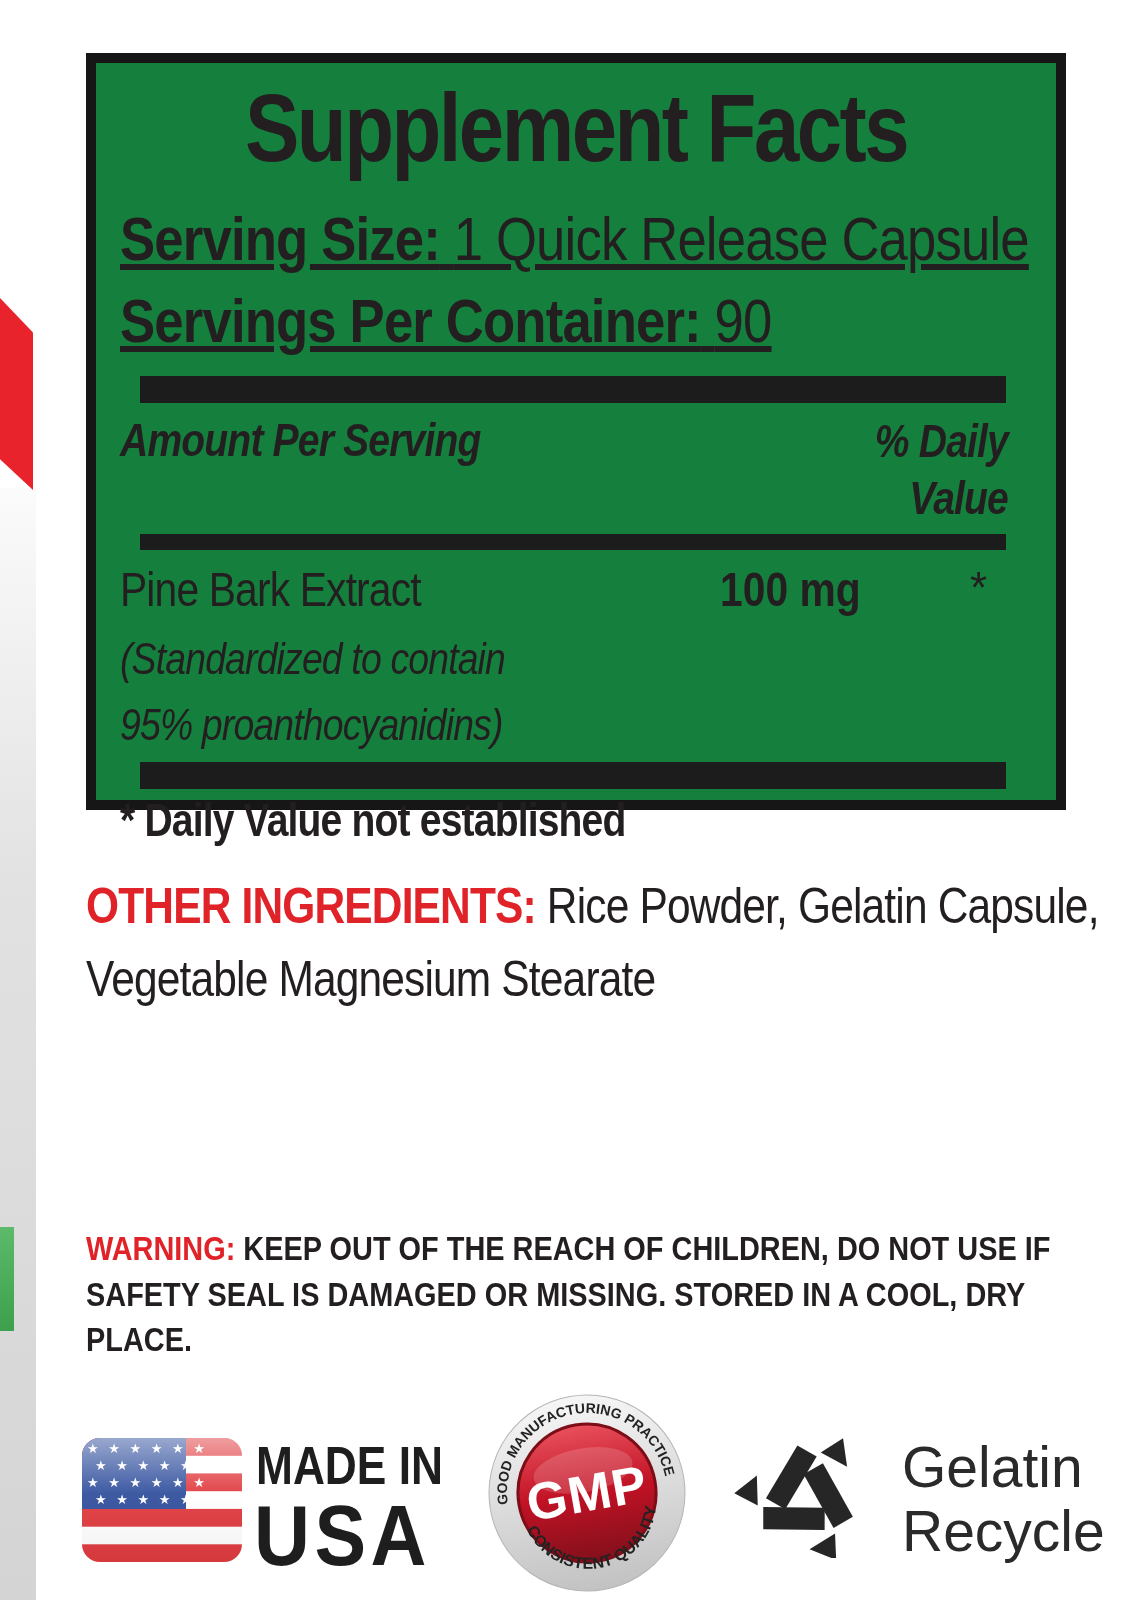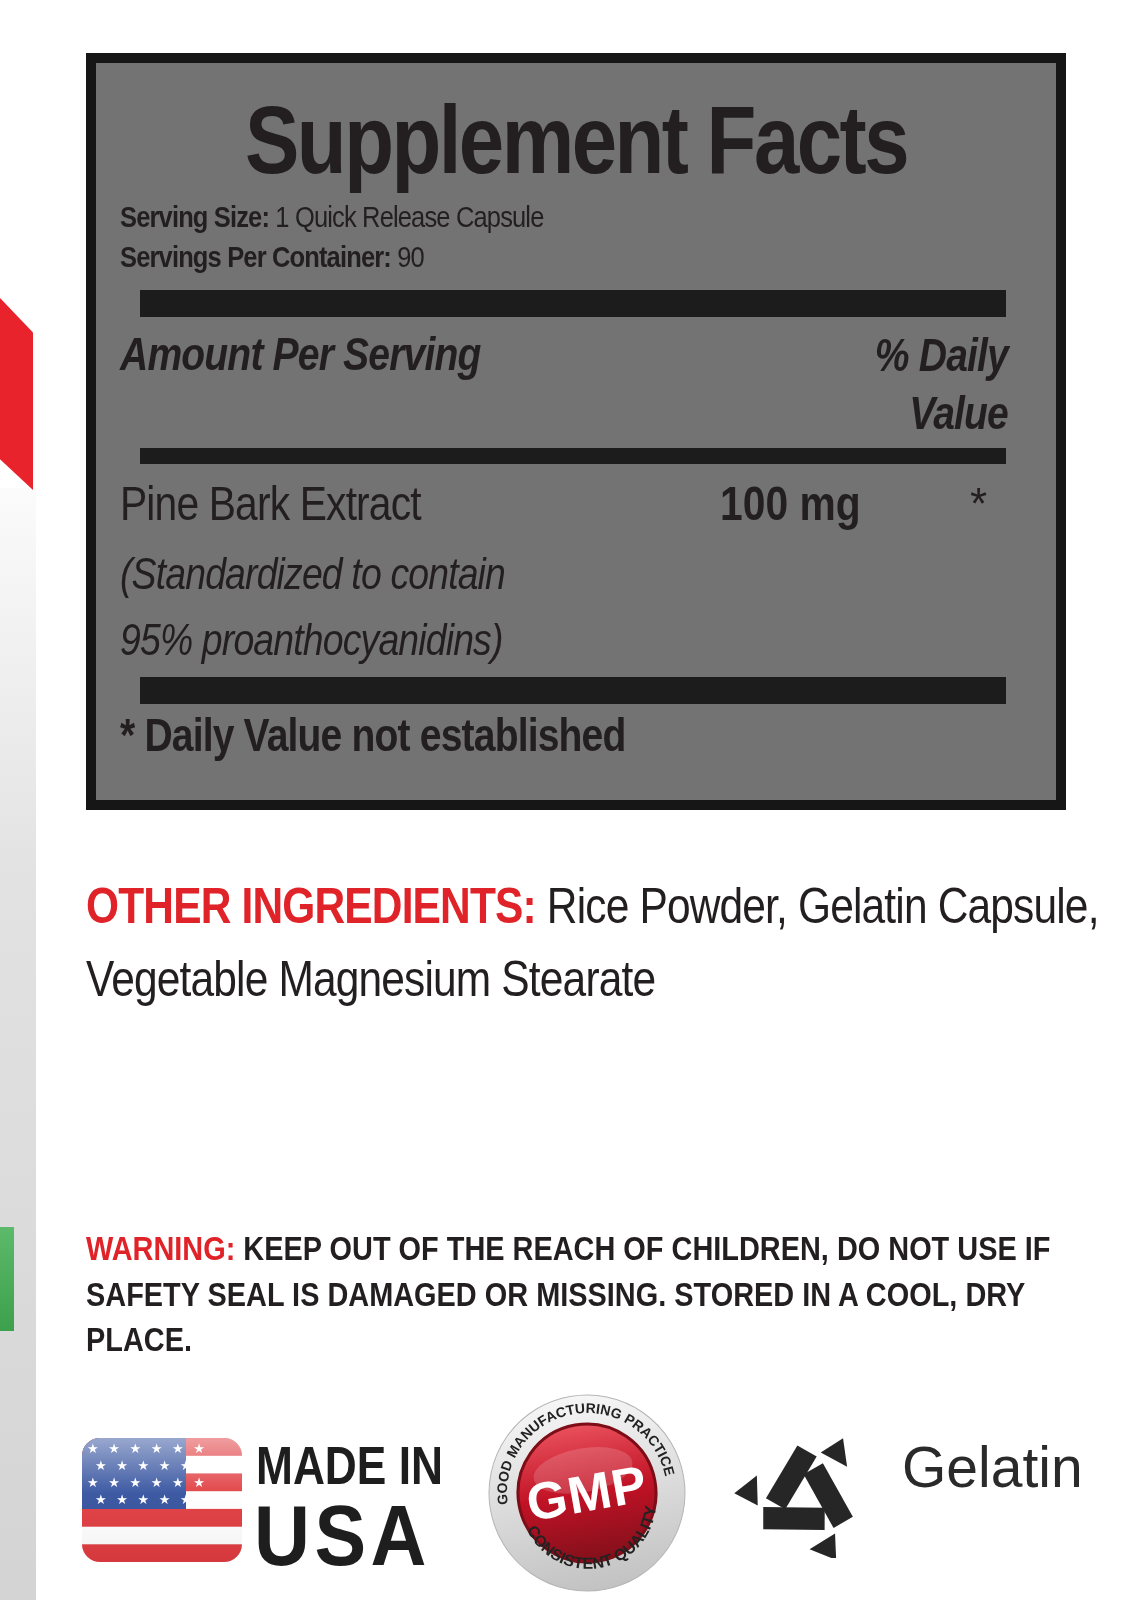--- a/index.html
+++ b/index.html
@@ -14,33 +14,33 @@
   
   .side-gray { position:absolute; left:0; top:488px; width:36px; height:1112px;
     background:linear-gradient(180deg,#fbfbfb 0%,#e2e2e2 35%,#d4d4d4 100%); }
   .ribbon-red { position:absolute; left:0; top:298px; width:33px; height:192px;
     background:#e8232b; clip-path:polygon(0 0,100% 18%,100% 100%,0 84%); }
   .strip-green { position:absolute; left:0; top:1227px; width:14px; height:104px;
     background:linear-gradient(180deg,#5cba6a,#3da04c); }
 
   
   .sf { position:absolute; left:86px; top:53px; width:980px; height:757px;
-    border:10px solid #161616; background:#737373; padding:16px 24px; }
+    border:10px solid #161616; background:#15803d; padding:4px 24px; }
   .sf-title { margin-top:12px; font-size:96px; font-weight:bold; letter-spacing:-3px;
     text-align:center; transform:scaleX(.85); transform-origin:50% 0; white-space:nowrap; line-height:1.02; }
-  .serving { margin-top:8px; font-size:30px; line-height:1.32; letter-spacing:-1px; }
+  .serving { margin-top:21px; font-size:62px; line-height:1.32; letter-spacing:-1px;text-decoration:underline; }
   .serving .ln { display:block; transform:scaleX(.85); transform-origin:0 50%; white-space:nowrap; }
   .bar { height:27px; background:#1c1c1c; margin:14px 26px 0 20px; }
   .bar.thin { height:16px; }
   .hdr-row { display:flex; margin-top:10px;font-style:italic; }
   .hdr-left { flex:1; font-size:46px; font-weight:bold; letter-spacing:-1px;
     transform:scaleX(.85); transform-origin:0 0; white-space:nowrap; }
   .hdr-right { width:190px; margin-right:24px; font-size:46px; font-weight:bold; letter-spacing:-1px;
     text-align:right; line-height:1.25; transform:scaleX(.85); transform-origin:100% 0; }
-  .ing-row { display:flex; margin-top:14px; font-size:48px; line-height:1.1;align-items:center; }
+  .ing-row { display:flex; margin-top:14px; font-size:48px; line-height:1.1; }
   .ing-name { width:600px; transform:scaleX(.85); transform-origin:0 0; white-space:nowrap; letter-spacing:-1px; }
   .ing-amt { width:250px; font-weight:bold; transform:scaleX(.85); transform-origin:0 0; white-space:nowrap; }
   .ing-dv { flex:1; font-size:44px; }
   .ing-note { margin-top:10px; width:520px; font-size:44px; font-style:italic; line-height:1.5;
     transform:scaleX(.85); transform-origin:0 0; letter-spacing:-1px; }
   .sf-foot { margin-top:6px; font-size:46px; font-weight:bold; line-height:1.1; letter-spacing:-1px;
     transform:scaleX(.85); transform-origin:0 0; white-space:nowrap; }
 
   
   .other { position:absolute; left:86px; top:820px; width:1200px; font-size:50px; line-height:1.45;
@@ -166,15 +166,16 @@
         <polygon points="32,81 63,29 82,40 51,92"></polygon>
         <polygon points="86,36 108,22 112,50"></polygon>
       </g>
     </defs>
     <use href="#arm"></use>
     <use href="#arm" transform="rotate(120 70 80)"></use>
     <use href="#arm" transform="rotate(240 70 80)"></use>
   </svg>
   <div class="recycle-text">
     <div>Gelatin</div>
+    <div>Recycle</div>
   </div>
 
 </div>
 
 </body></html>

